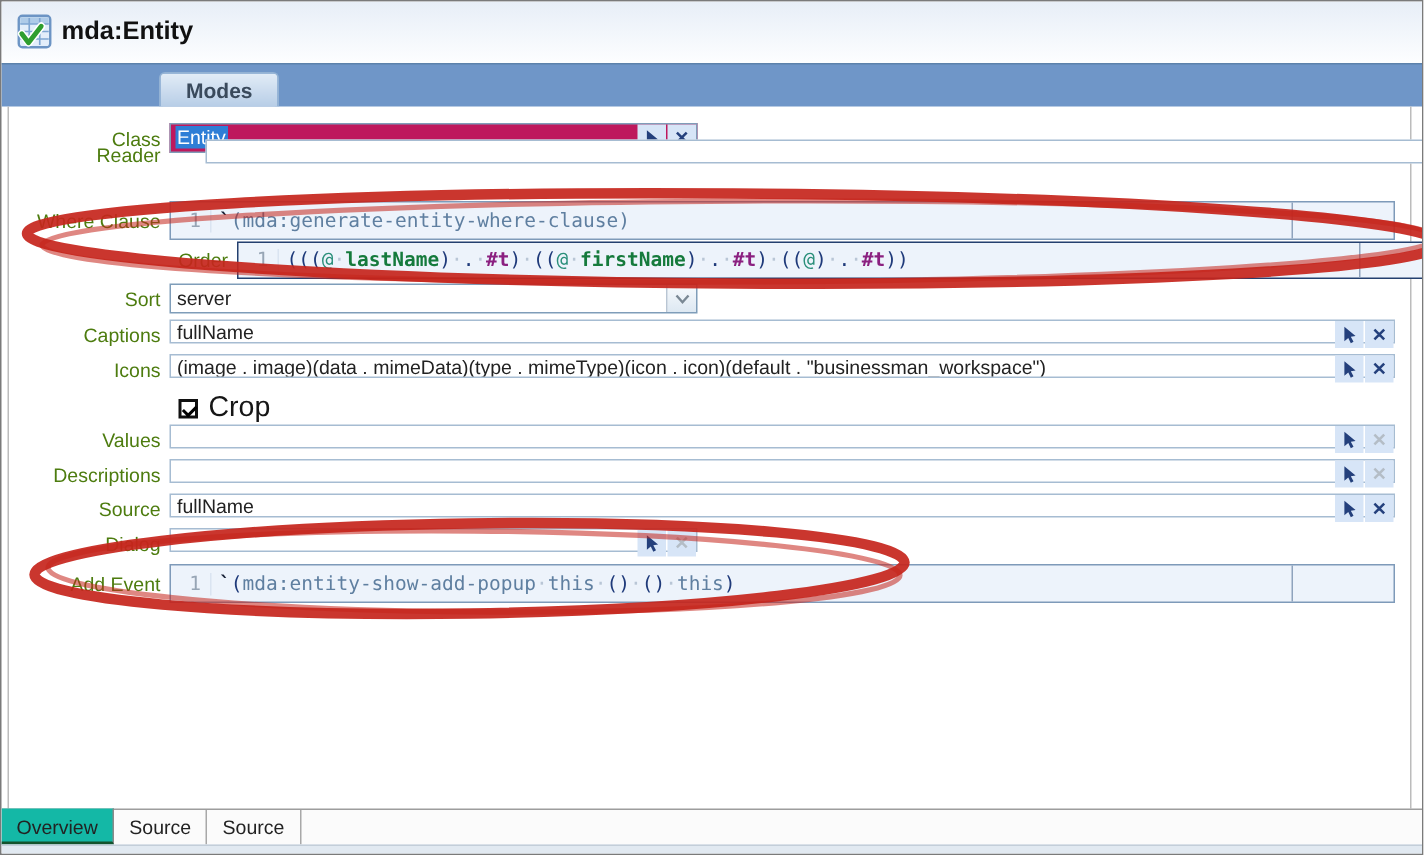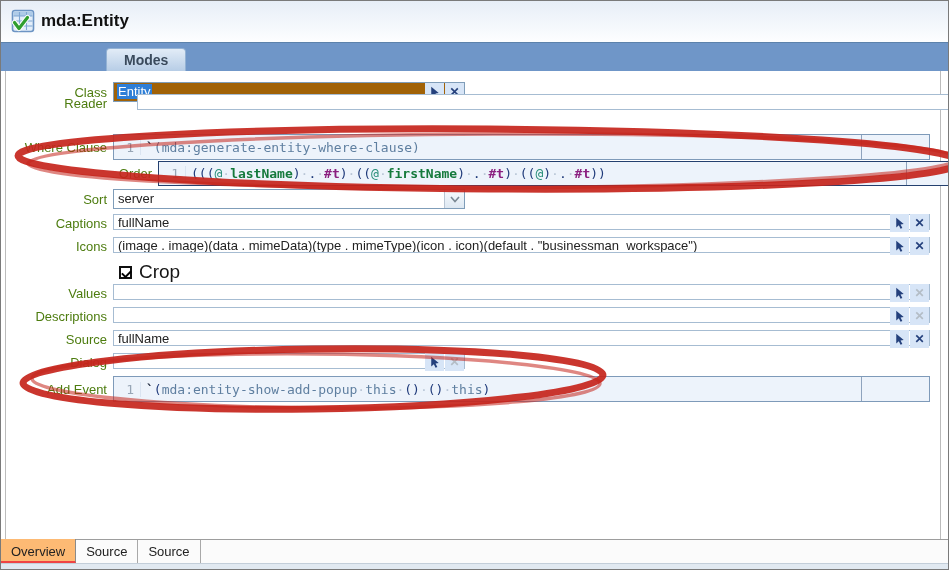--- a/index.html
+++ b/index.html
@@ -27,21 +27,21 @@
   
   .panel-line{position:absolute;top:70px;bottom:9px;width:0;border-left:1px solid #bcbcbc;}
   .panel-line.l{left:4px;} .panel-line.r{right:7px;}
   
   .row{position:absolute;left:0;display:flex;align-items:center;}
   .row-label{flex:0 0 112px;text-align:right;font-size:13px;color:#4d7c0f;padding-right:6px;}
   .fieldwrap{position:relative;height:20px;}
   .w-full{width:817px;} .w-half{width:352px;}
   .input{width:100%;height:16px;border:1px solid #a6bcd2;background:#fff;
     font:13px "Liberation Sans",sans-serif;padding:1px 4px 0 4px;color:#222;outline:none;}
-  .inputdiv{width:100%;height:20px;border:1px solid #7f9db9;background:#a16207;
+  .inputdiv{width:100%;height:20px;border:1px solid #7f9db9;background:#be185d;
     font-size:13px;padding:1px 3px;white-space:nowrap;overflow:hidden;}
   .sel{background:#2e7ed6;color:#fff;padding:0 1px;}
   .picker{position:absolute;right:1px;top:1px;display:flex;}
   .pbtn{width:19px;height:18px;margin-left:1px;background:#d7e5f7;
     display:flex;align-items:center;justify-content:center;cursor:pointer;}
   .xglyph{font-size:12px;font-weight:bold;color:#24407c;line-height:1;}
   .xglyph.disabled{color:#b4bdc6;}
   
   .combo{position:relative;width:352px;height:20px;border:1px solid #7f9db9;background:#fff;font-size:13px;}
   .combo .val{padding:1px 4px;}
@@ -66,21 +66,21 @@
   
   .cbrow{position:absolute;left:118px;display:flex;align-items:center;}
   .cb{width:13px;height:13px;border:2px solid #101010;background:#fff;position:relative;cursor:pointer;}
   .cb.checked::after{content:"";position:absolute;left:1px;top:2px;width:7px;height:4px;
     border-left:2px solid #000;border-bottom:2px solid #000;transform:rotate(-45deg);}
   .cb-label{margin-left:7px;font-size:19px;color:#161616;}
   
   .btabs{position:absolute;left:0;right:0;top:538px;height:24px;background:#fbfbfb;
     border-top:1px solid #9d9d9d;display:flex;align-items:stretch;}
   .btab{padding:4px 10px 0 10px;font-size:13px;color:#222;border-right:1px solid #a8a8a8;cursor:pointer;}
-  .btab.active{background:#fdba74;border-right:1px solid #8a8a8a;border-bottom:2px solid #ef4444;margin-top:-1px;padding-top:5px;text-align:center;}
+  .btab.active{background:#14b8a6;border-right:1px solid #8a8a8a;border-bottom:2px solid #14532d;margin-top:-1px;padding-top:5px;text-align:center;}
   .bstrip{position:absolute;left:0;right:0;top:562px;height:8px;background:#e1e9f1;border-top:1px solid #c3ced9;}
   
   .annot{position:absolute;left:0;top:0;pointer-events:none;}
 </style>
 </head>
 <body>
 
 <div id="app">
 
   <div class="header">

